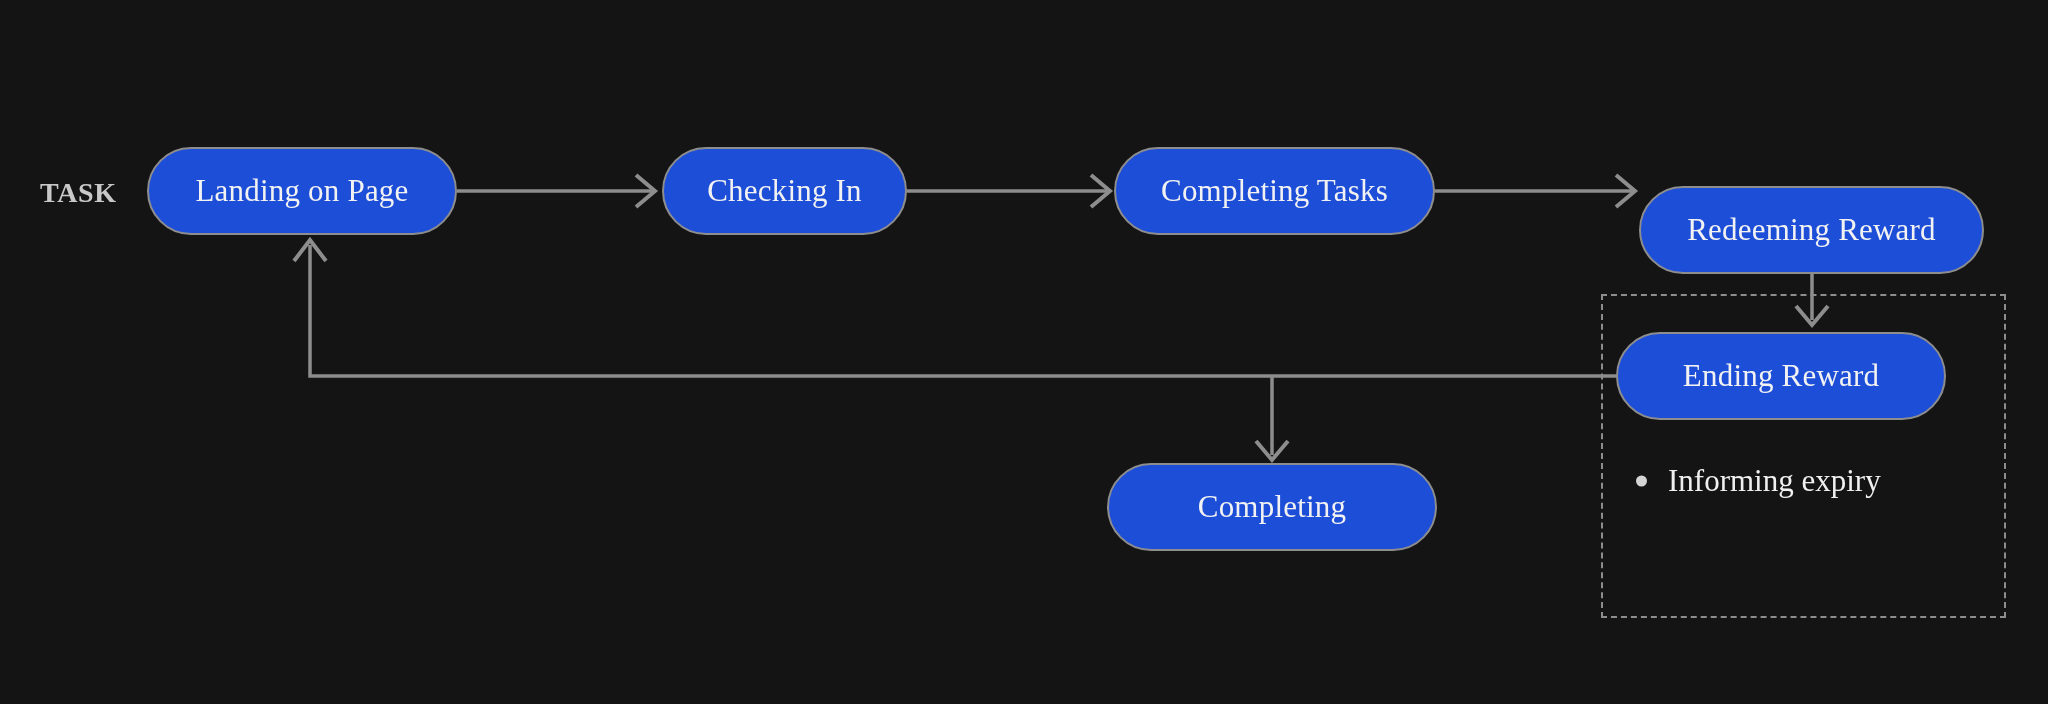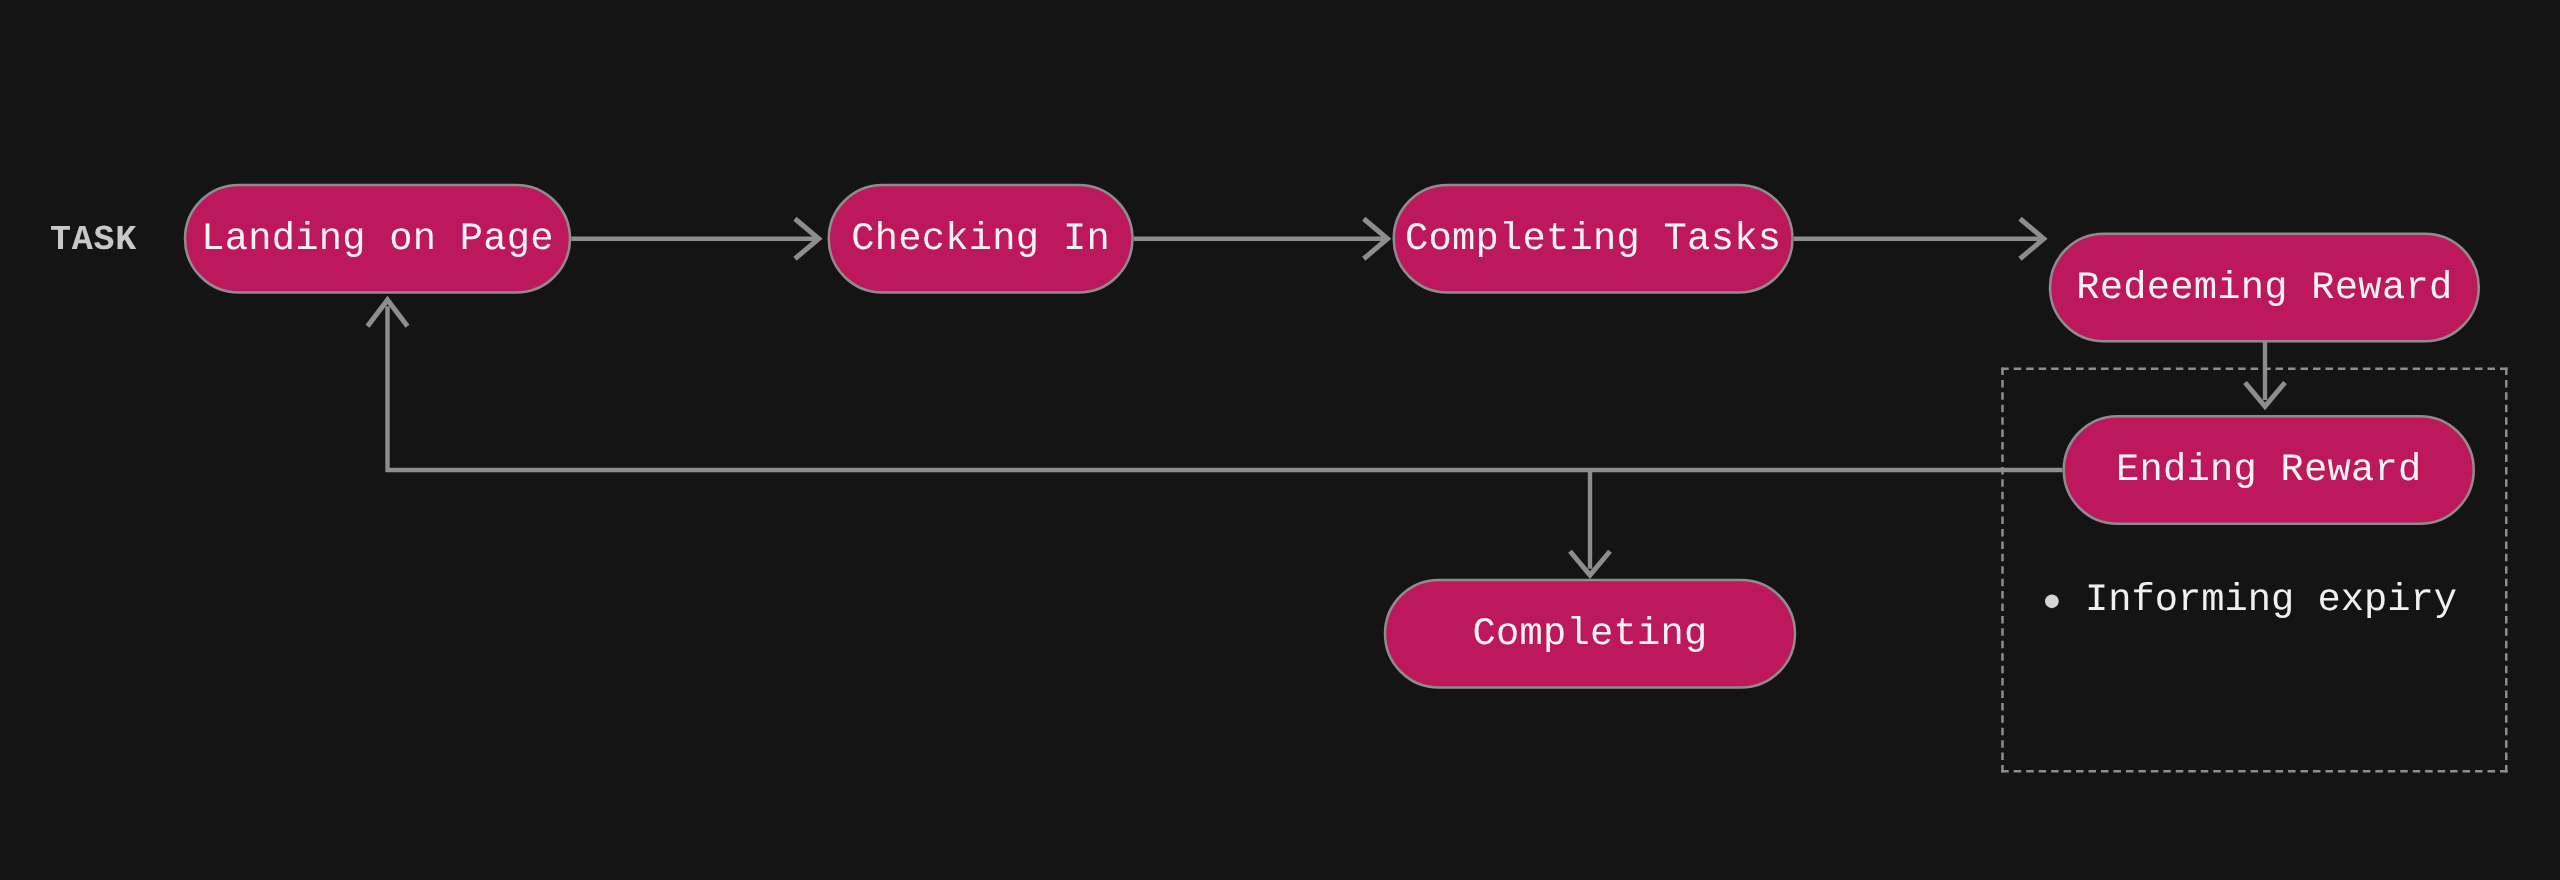--- a/index.html
+++ b/index.html
@@ -5,37 +5,37 @@
   html, body {
     margin: 0;
     padding: 0;
     background: #141414;
   }
   #canvas {
     position: relative;
     width: 2048px;
     height: 704px;
     background: #141414;
-    font-family: Liberation Mono, monospace;
+    font-family: Liberation Serif, serif;
     overflow: hidden;
   }
   svg.layer {
     position: absolute;
     left: 0;
     top: 0;
     width: 2048px;
     height: 704px;
     pointer-events: none;
   }
   .node {
     position: absolute;
     box-sizing: border-box;
     border: 2px solid #8d8d8d;
     border-radius: 999px;
-    background: #be185d;
+    background: #1d4ed8;
     display: flex;
     align-items: center;
     justify-content: center;
     color: #f2f2f2;
     font-size: 31px;
     font-weight: 400;
     letter-spacing: 0.2px;
     white-space: nowrap;
   }
   .group-box {
@@ -123,21 +123,21 @@
   <div class="node" style="left:147px; top:147px; width:310px; height:88px;">Landing on Page</div>
 
   <div class="node" style="left:662px; top:147px; width:245px; height:88px;">Checking In</div>
 
   <div class="node" style="left:1114px; top:147px; width:321px; height:88px;">Completing Tasks</div>
 
   <div class="node" style="left:1639px; top:147px; width:345px; height:88px;margin-top:39px;">Redeeming Reward</div>
 
   <div class="group-box" style="left:1601px; top:294px; width:405px; height:324px;"></div>
 
-  <div class="node" style="left:1650px; top:332px; width:330px; height:88px;">Ending Reward</div>
+  <div class="node" style="left:1616px; top:332px; width:330px; height:88px;">Ending Reward</div>
 
   <ul class="bullet-list" style="left:1630px; top:465px;">
     <li class="bullet-item">
       <span class="bullet-dot"></span>
       <span>Informing expiry</span>
     </li>
   </ul>
 
   <div class="node" style="left:1107px; top:463px; width:330px; height:88px;">Completing</div>
 

